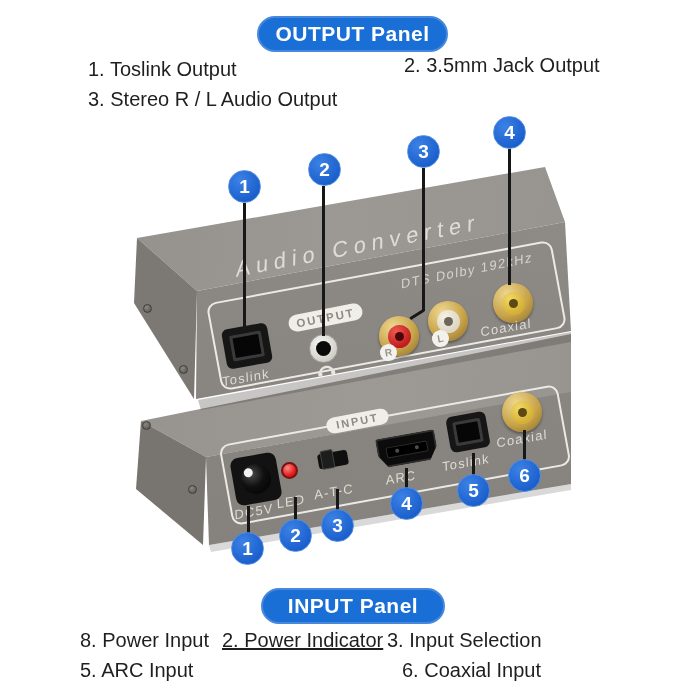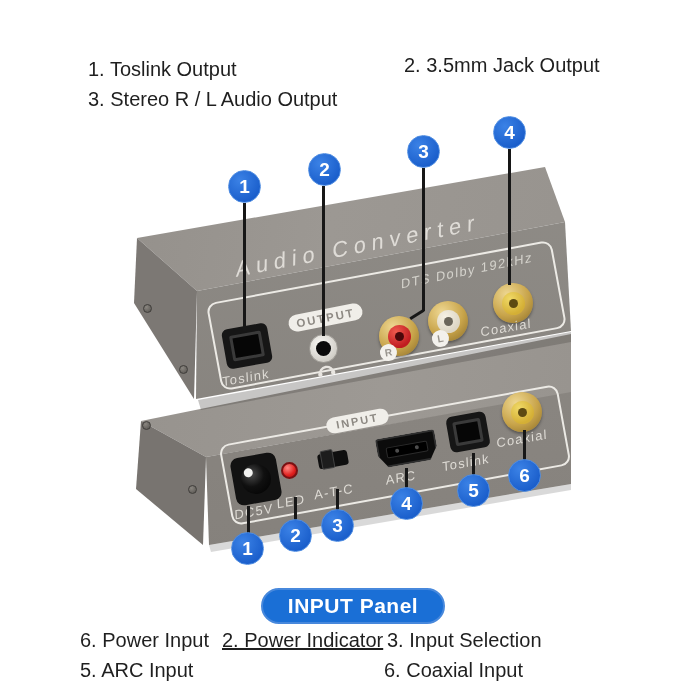--- a/index.html
+++ b/index.html
@@ -55,20 +55,21 @@
   .screw{position:absolute;width:9px;height:9px;border-radius:50%;border:1px solid #3f3d3a;
          background:radial-gradient(circle at 35% 30%, #8a8680, #55524e);box-sizing:border-box;}
   .panel-border{position:absolute;border:2px solid #eceae5;border-radius:10px;}
   .toptext{position:absolute;color:rgba(240,238,232,.8);white-space:nowrap;text-align:center;}
 </style>
 </head>
 <body>
 
 <div id="canvas">
 
+  <div class="badge" style="left:257px;top:16px;width:187px;height:32px;">OUTPUT Panel</div>
 
   <div class="legend-item" style="left:88px;top:58px;">1. Toslink Output</div>
   <div class="legend-item" style="left:404px;top:54px;">2. 3.5mm Jack Output</div>
   <div class="legend-item" style="left:88px;top:88px;">3. Stereo R / L Audio Output</div>
 
   <div class="face" style="clip-path:polygon(141px 421px,571px 334px,571px 393px,206px 457px);
        background:linear-gradient(100deg,#928e89,#9d9994 55%,#938f8a);"></div>
   <div class="face" style="clip-path:polygon(141px 421px,206px 457px,203px 545px,136px 489px);
        background:#787470;"></div>
   <div class="face" style="clip-path:polygon(206px 457px,571px 392px,571px 484px,209px 545px);
@@ -193,19 +194,19 @@
 
   <div class="callout" style="left:231px;top:532px;">1</div>
   <div class="callout" style="left:279px;top:519px;">2</div>
   <div class="callout" style="left:321px;top:509px;">3</div>
   <div class="callout" style="left:390px;top:487px;">4</div>
   <div class="callout" style="left:457px;top:474px;">5</div>
   <div class="callout" style="left:508px;top:459px;">6</div>
 
   <div class="badge" style="left:261px;top:588px;width:180px;height:32px;">INPUT Panel</div>
 
-  <div class="legend-item" style="left:80px;top:629px;">6. Power Input</div>
+  <div class="legend-item" style="left:80px;top:629px;">8. Power Input</div>
   <div class="legend-item" style="left:222px;top:629px;text-decoration:underline;">2. Power Indicator</div>
   <div class="legend-item" style="left:387px;top:629px;">3. Input Selection</div>
   <div class="legend-item" style="left:80px;top:659px;">5. ARC Input</div>
-  <div class="legend-item" style="left:384px;top:659px;">6. Coaxial Input</div>
+  <div class="legend-item" style="left:402px;top:659px;">6. Coaxial Input</div>
 
 </div>
 
 </body></html>

